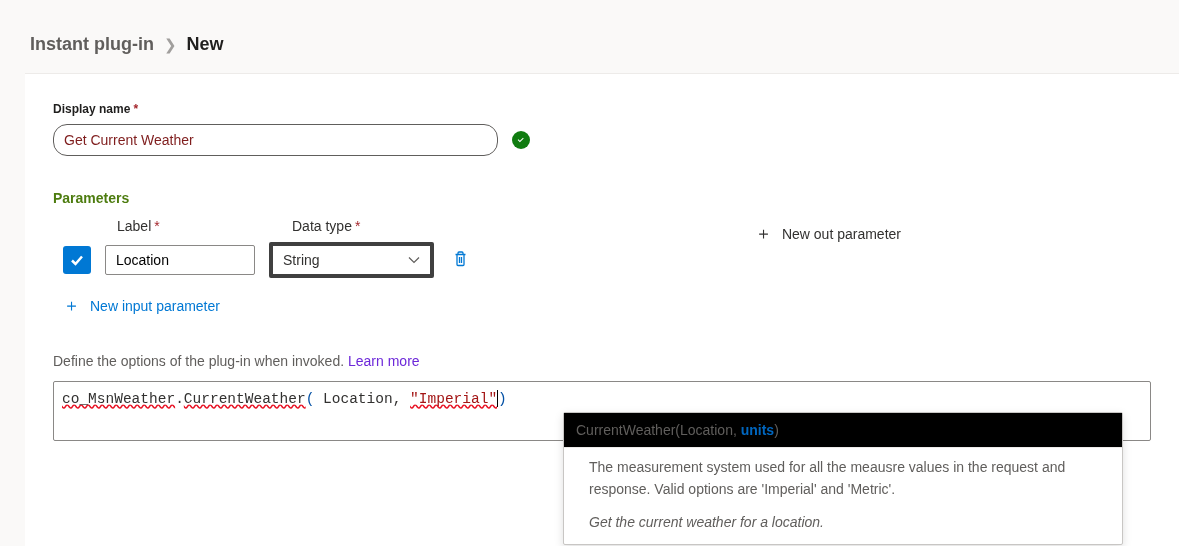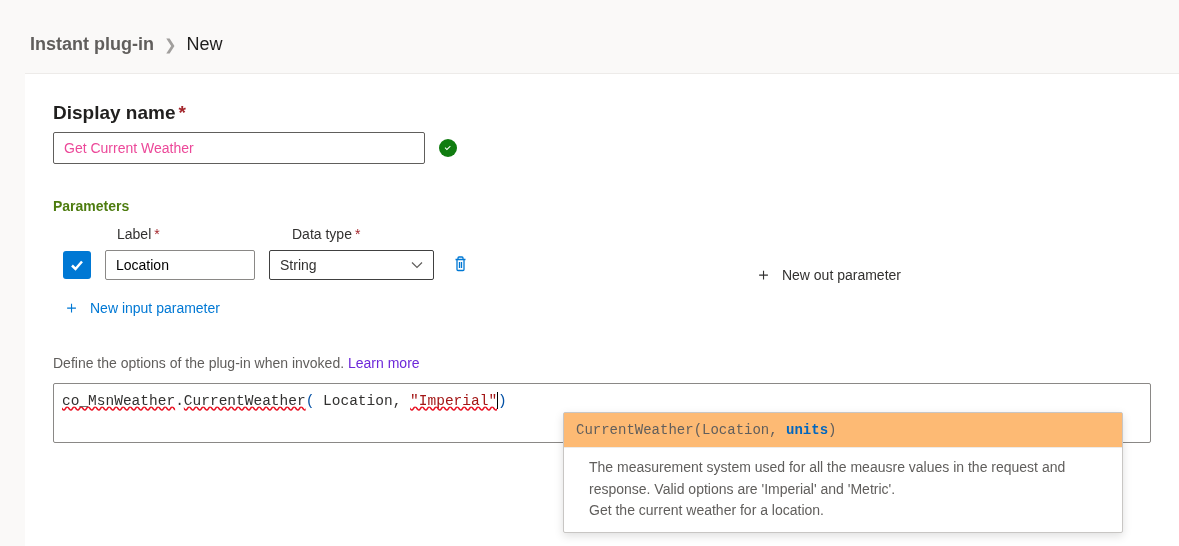--- a/index.html
+++ b/index.html
@@ -15,67 +15,67 @@
   }
   .breadcrumb {
     padding: 34px 30px 18px 30px;
     font-size: 18px;
     display: flex;
     align-items: center;
     gap: 10px;
   }
   .breadcrumb .parent { color: #605e5c; font-weight: bold; }
   .breadcrumb .chevron { color: #a19f9d; font-size: 15px; }
-  .breadcrumb .current { color: #201f1e; font-weight: 400; }
+  .breadcrumb .current { color: #201f1e; font-weight: 700; }
   .panel {
     background: #fff;
     margin-left: 25px;
     margin-right: 0;
     padding: 28px 28px 0 28px;
     border-top: 1px solid #edebe9;
     height: 500px;
     position: relative;
   }
   .field-label {
-    font-size: 19px;
+    font-size: 12px;
     font-weight: 600;
     color: #201f1e;
     margin-bottom: 8px;
     display: block;
   }
   .required { color: #a4262c; margin-left: 3px; }
   .input-row { display: flex; align-items: center; gap: 14px; }
   .text-input {
     border: 1px solid #605e5c;
-    border-radius: 2px;
+    border-radius: 14px;
     padding: 7px 10px;
     font-size: 14px;
     font-family: inherit;
-    width: 372px;
-    color: #ec4899;
+    width: 445px;
+    color: #7f1d1d;
   }
   .success-badge {
     width: 18px; height: 18px;
     background: #107c10;
     border-radius: 50%;
     display: inline-flex;
     align-items: center;
     justify-content: center;
   }
   .success-badge svg { width: 10px; height: 10px; fill: #fff; }
   .section-heading {
     font-size: 14px;
     font-weight: 600;
     color: #4d7c0f;
     margin-top: 34px;
     margin-bottom: 12px;
   }
   .params-row {
     display: flex;
-    align-items: center;
+    align-items: flex-start;
     justify-content: space-between;
     width: 100%;
     margin-top: 6px;
   }
   .param-side { flex: 0 0 auto; }
   .param-header {
     display: flex;
     align-items: center;
     margin-left: 64px;
     margin-bottom: 8px;
@@ -100,21 +100,21 @@
   .checkbox svg { width: 16px; height: 16px; stroke: #fff; stroke-width: 2.5; fill: none; }
   .param-label-input {
     border: 1px solid #8a8886;
     border-radius: 2px;
     padding: 6px 10px;
     font-size: 14px;
     font-family: inherit;
     width: 150px;
   }
   .param-type-select {
-    border: 1px solid #404040;
+    border: 4px solid #404040;
     border-radius: 2px;
     padding: 6px 10px;
     font-size: 14px;
     width: 165px;
     display: flex;
     align-items: center;
     justify-content: space-between;
     cursor: pointer;
     background: #fff;
   }
@@ -171,32 +171,32 @@
     width: 560px;
     background: #fff;
     border: 1px solid #c8c6c4;
     border-radius: 2px;
     box-shadow: 0 3px 10px rgba(0,0,0,.13);
     z-index: 10;
     font-size: 14px;
   }
   .intel-sig {
     padding: 9px 12px;
-    font-family: Liberation Mono, monospace;
-    background: #fdba74;
+    font-family: Liberation Sans, sans-serif;
+    background: #000000;
     border-bottom: 1px solid #edebe9;
     color: #605e5c;
   }
   .intel-sig .active-param { color: #0066bf; font-weight: 600; }
   .intel-body {
     padding: 9px 12px 10px 25px;
     color: #605e5c;
     line-height: 1.55;
   }
-  .intel-desc2 { margin-top: 0; }
+  .intel-desc2 { margin-top: 12px; font-style: italic; }
 </style>
 </head>
 <body>
 
 <div class="breadcrumb">
   <span class="parent">Instant plug-in</span>
   <span class="chevron">❯</span>
   <span class="current">New</span>
 </div>
 

